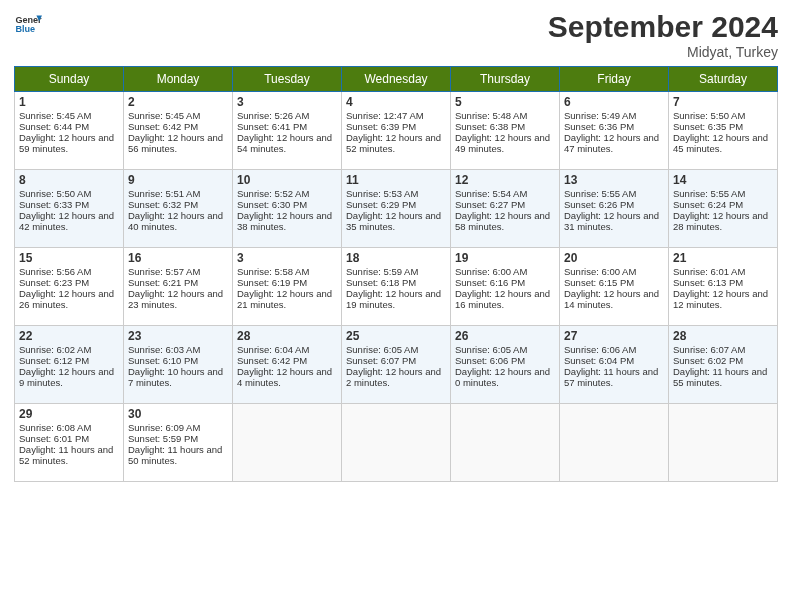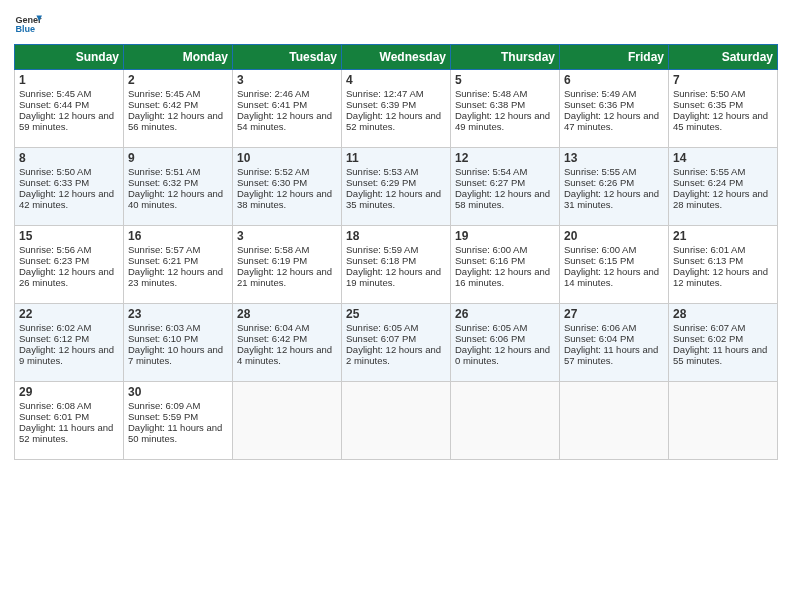--- a/index.html
+++ b/index.html
@@ -40,26 +40,26 @@
     .subtitle {
       font-size: 14px;
       color: #555;
     }
     table {
       width: 100%;
       border-collapse: collapse;
       table-layout: fixed;
     }
     thead tr th {
-      background: #15803d;
+      background: #4d7c0f;
       color: #fff;
       font-size: 12px;
-      font-weight: bold;
+      font-weight: normal;
       padding: 5px 4px;
-      text-align: right;
+      text-align: center;
       border: 1px solid #1a6faf;
     }
     tbody tr td {
       border: 1px solid #ccc;
       vertical-align: top;
       padding: 3px 4px;
       font-size: 9.5px;
       color: #333;
       height: 78px;
     }
@@ -84,39 +84,43 @@
 
 <div class="container">
   <div class="header-row">
     <div class="logo">
       <svg class="logo-icon" viewBox="0 0 40 40">
         <text x="2" y="18" font-size="13" font-weight="bold" fill="#333" font-family="Arial">General</text>
         <text x="2" y="32" font-size="13" font-weight="bold" fill="#1a6faf" font-family="Arial">Blue</text>
         <polygon points="32,8 40,8 36,16" fill="#1a6faf"></polygon>
       </svg>
     </div>
+    <div class="title-block">
+      <div class="month-title">September 2024</div>
+      <div class="subtitle">Midyat, Turkey</div>
+    </div>
   </div>
 
   <table>
     <thead>
       <tr>
         <th>Sunday</th>
         <th>Monday</th>
         <th>Tuesday</th>
         <th>Wednesday</th>
         <th>Thursday</th>
         <th>Friday</th>
         <th>Saturday</th>
       </tr>
     </thead>
     <tbody id="calendar-body">
     <tr>
           <td><span class="day-num">1</span><span>Sunrise: 5:45 AM</span><br><span>Sunset: 6:44 PM</span><br><span>Daylight: 12 hours and 59 minutes.</span></td>
           <td><span class="day-num">2</span><span>Sunrise: 5:45 AM</span><br><span>Sunset: 6:42 PM</span><br><span>Daylight: 12 hours and 56 minutes.</span></td>
-          <td><span class="day-num">3</span><span>Sunrise: 2:46 AM</span><br><span>Sunset: 6:41 PM</span><br><span>Daylight: 12 hours and 54 minutes.</span></td>
+          <td><span class="day-num">3</span><span>Sunrise: 5:26 AM</span><br><span>Sunset: 6:41 PM</span><br><span>Daylight: 12 hours and 54 minutes.</span></td>
           <td><span class="day-num">4</span><span>Sunrise: 12:47 AM</span><br><span>Sunset: 6:39 PM</span><br><span>Daylight: 12 hours and 52 minutes.</span></td>
           <td><span class="day-num">5</span><span>Sunrise: 5:48 AM</span><br><span>Sunset: 6:38 PM</span><br><span>Daylight: 12 hours and 49 minutes.</span></td>
           <td><span class="day-num">6</span><span>Sunrise: 5:49 AM</span><br><span>Sunset: 6:36 PM</span><br><span>Daylight: 12 hours and 47 minutes.</span></td>
           <td><span class="day-num">7</span><span>Sunrise: 5:50 AM</span><br><span>Sunset: 6:35 PM</span><br><span>Daylight: 12 hours and 45 minutes.</span></td>
         </tr>
         <tr>
           <td><span class="day-num">8</span><span>Sunrise: 5:50 AM</span><br><span>Sunset: 6:33 PM</span><br><span>Daylight: 12 hours and 42 minutes.</span></td>
           <td><span class="day-num">9</span><span>Sunrise: 5:51 AM</span><br><span>Sunset: 6:32 PM</span><br><span>Daylight: 12 hours and 40 minutes.</span></td>
           <td><span class="day-num">10</span><span>Sunrise: 5:52 AM</span><br><span>Sunset: 6:30 PM</span><br><span>Daylight: 12 hours and 38 minutes.</span></td>
           <td><span class="day-num">11</span><span>Sunrise: 5:53 AM</span><br><span>Sunset: 6:29 PM</span><br><span>Daylight: 12 hours and 35 minutes.</span></td>

